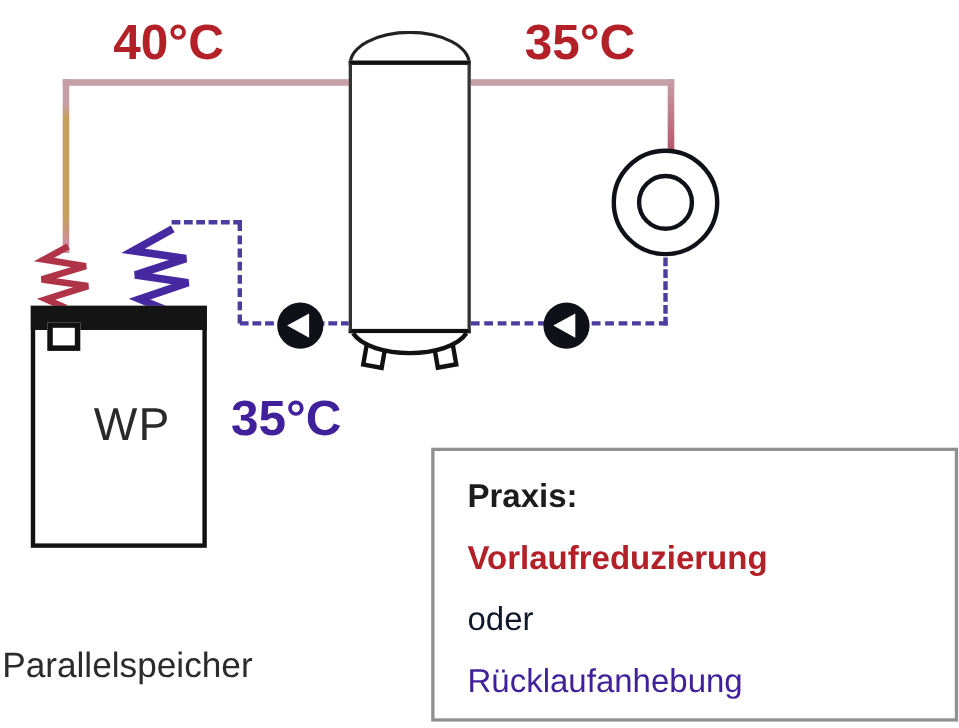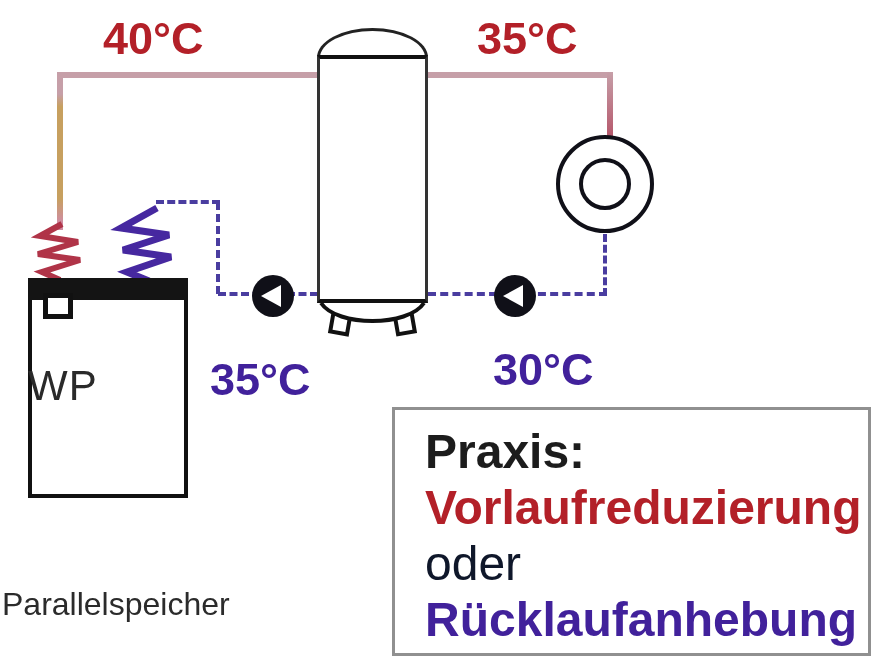--- a/index.html
+++ b/index.html
@@ -63,45 +63,45 @@
   .wp-box {
     position:absolute; left:28px; top:278px; width:160px; height:220px;
     border:4px solid #111; background:#fff; box-sizing:border-box;
   }
   .wp-band { position:absolute; left:28px; top:278px; width:160px; height:22px; background:#141414; }
   .wp-square {
     position:absolute; left:43px; top:293px; width:30px; height:26px;
     background:#fff; border:5px solid #111; box-sizing:border-box;
   }
   .wp-label {
-    position:absolute; left:28px; top:362px; width:184px; 
+    position:absolute; left:28px; top:362px; width:184px; text-align:center;
     font-size:42px; color:#2a2a2a; letter-spacing:1px;
   }
 
   
   .temp { position:absolute; font-weight:bold; font-size:45px; }
   .temp.red { color:var(--supply-red,#b32028); }
   .temp.purple { color:var(--return-purple,#41219b); }
 
   .caption {
     position:absolute; left:2px; top:586px; font-size:32px; color:#2b2b2b;
     letter-spacing:0px;
   }
 
   
   .note-box {
     position:absolute; left:392px; top:407px; width:479px; height:249px;
     border:3px solid var(--note-border-gray,#909090); background:#fff;
     box-sizing:border-box; padding:14px 0 0 30px;
   }
-  .note-line { font-size:48px; line-height:56px; white-space:nowrap; }
+  .note-line { font-size:30px; line-height:56px; white-space:nowrap; }
   .note-heading { font-weight:bold; color:#1c1c1c; }
   .note-red { font-weight:bold; color:var(--supply-red,#b32028); }
   .note-plain { color:#0f172a; }
-  .note-purple { font-weight:bold; color:var(--return-purple,#41219b); }
+  .note-purple { font-weight:normal; color:var(--return-purple,#41219b); }
 
   svg { position:absolute; overflow:visible; }
 </style>
 </head>
 <body>
 
 <div class="stage">
 
   <div class="pipe-h abs" style="left:57px; top:72px; width:263px;"></div>
   <div class="pipe-v pipe-left-vert abs" style="left:57px; top:72px; height:158px;"></div>
@@ -141,21 +141,20 @@
   </div>
 
   <div class="wp-box"></div>
   <div class="wp-band"></div>
   <div class="wp-square"></div>
   <div class="wp-label">WP</div>
 
   <div class="temp red" style="left:103px; top:13px; width:150px;">40°C</div>
   <div class="temp red" style="left:477px; top:13px; width:155px;">35°C</div>
   <div class="temp purple" style="left:210px; top:354px; width:145px;">35°C</div>
-  <div class="temp purple" style="left:493px; top:344px; width:145px;">30°C</div>
 
   <div class="caption">Parallelspeicher</div>
 
   <div class="note-box">
     <div class="note-line note-heading">Praxis:</div>
     <div class="note-line note-red">Vorlaufreduzierung</div>
     <div class="note-line note-plain">oder</div>
     <div class="note-line note-purple">Rücklaufanhebung</div>
   </div>
 

